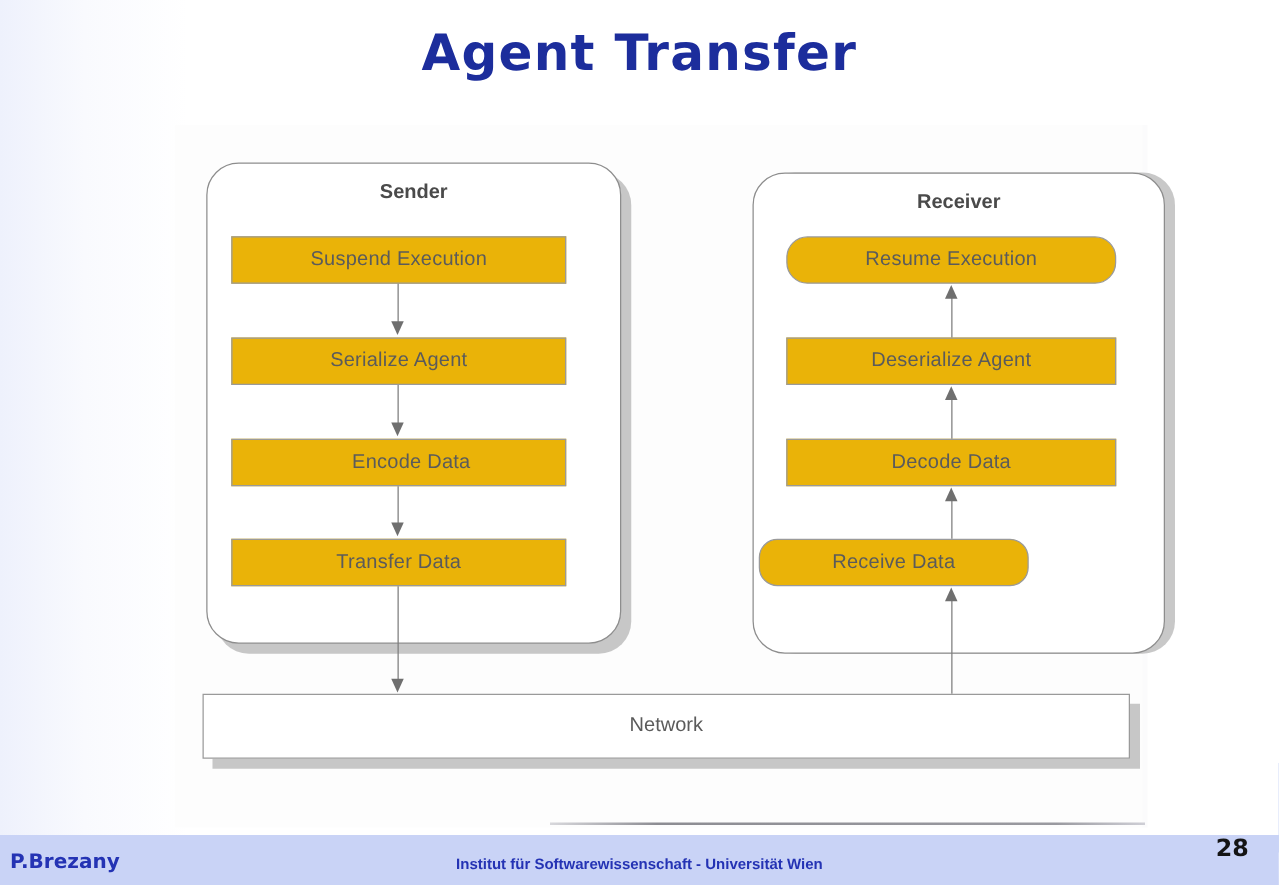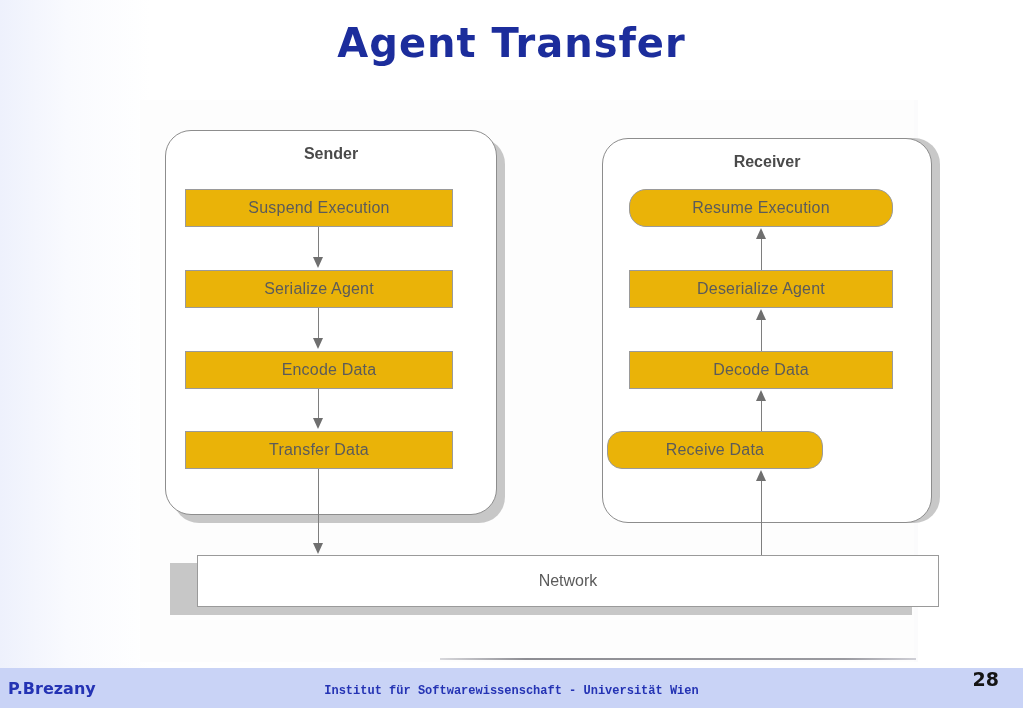--- a/index.html
+++ b/index.html
@@ -141,21 +141,20 @@
     left: 22px; top: 455px;
     width: 742px; height: 52px;
     border: 1.3px solid #9a9a9a;
     background: #ffffff;
     box-sizing: border-box;
     display: flex;
     align-items: center;
     justify-content: center;
     font-size: 16px;
     color: #5b5b5b;
-    margin-left: 35px;
   }
   #network-shadow {
     position: absolute;
     left: 30px; top: 463px;
     width: 742px; height: 52px;
     background: #9b9b9b;
     opacity: .55;
   }
 
   
@@ -174,21 +173,21 @@
     font-family: "DejaVu Sans", sans-serif;
   }
   .footer-center {
     position: absolute;
     left: 0; bottom: 10px;
     width: 1023px;
     text-align: center;
     color: #2433b4;
     font-size: 12px;
     font-weight: bold;
-    font-family: Liberation Mono, monospace;
+    font-family: Liberation Sans, sans-serif;
   }
   .footer-page {
     position: absolute;
     right: 24px; bottom: 18px;
     color: #141414;
     font-size: 19px;
     font-weight: bold;
     font-family: "DejaVu Sans", sans-serif;
   }
 </style>

